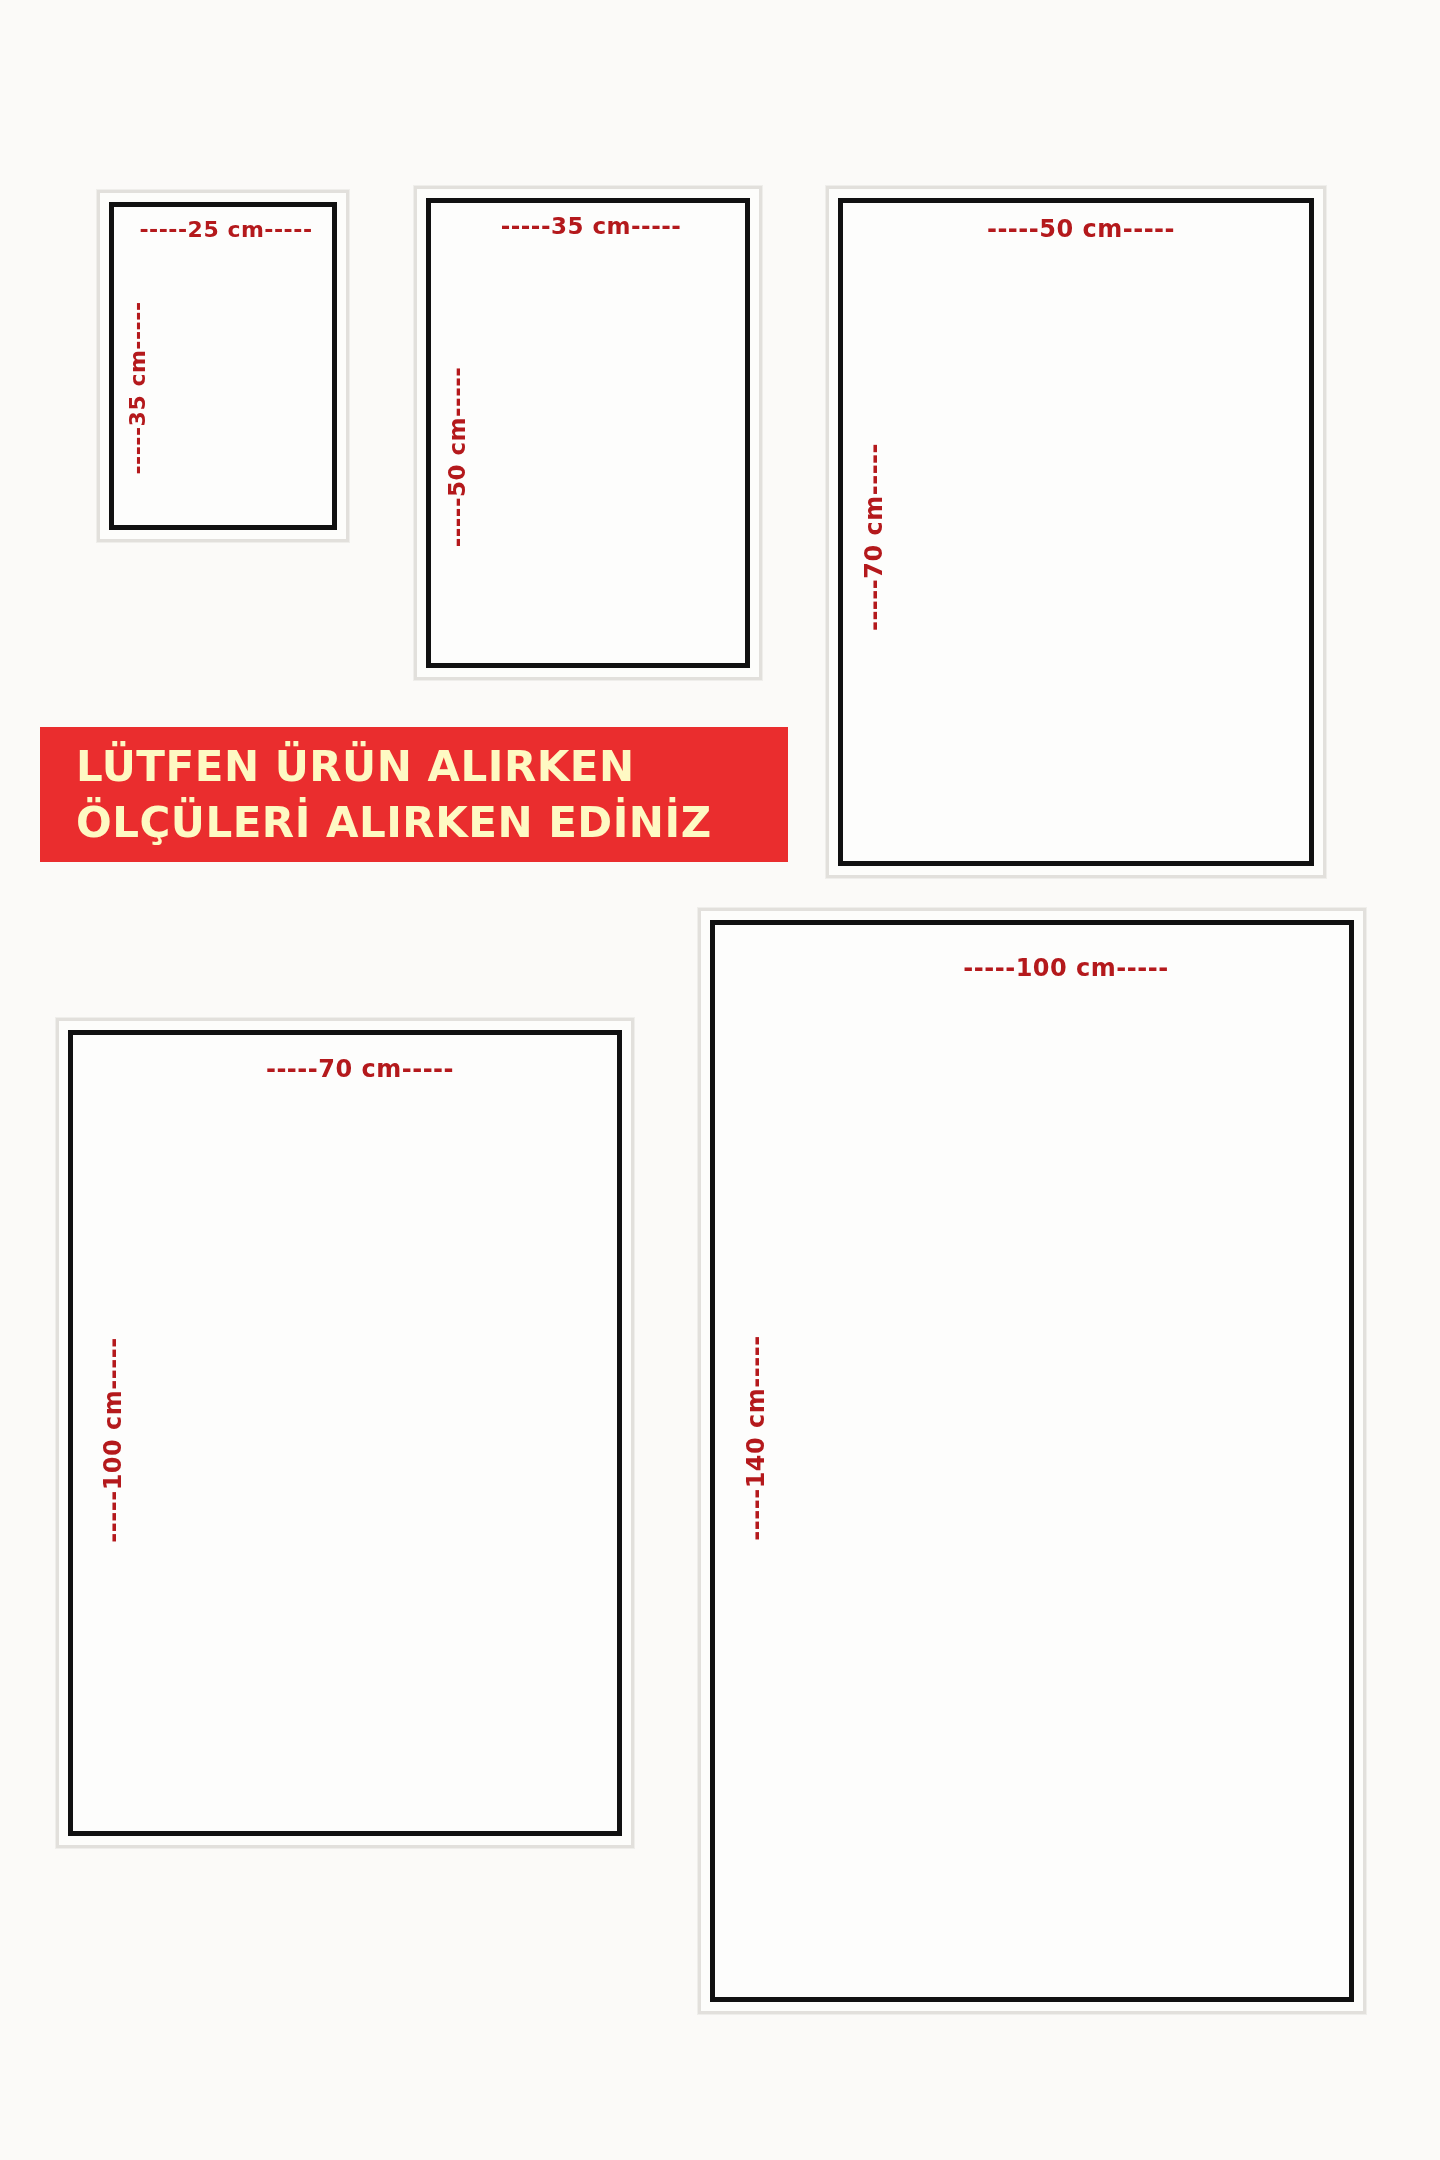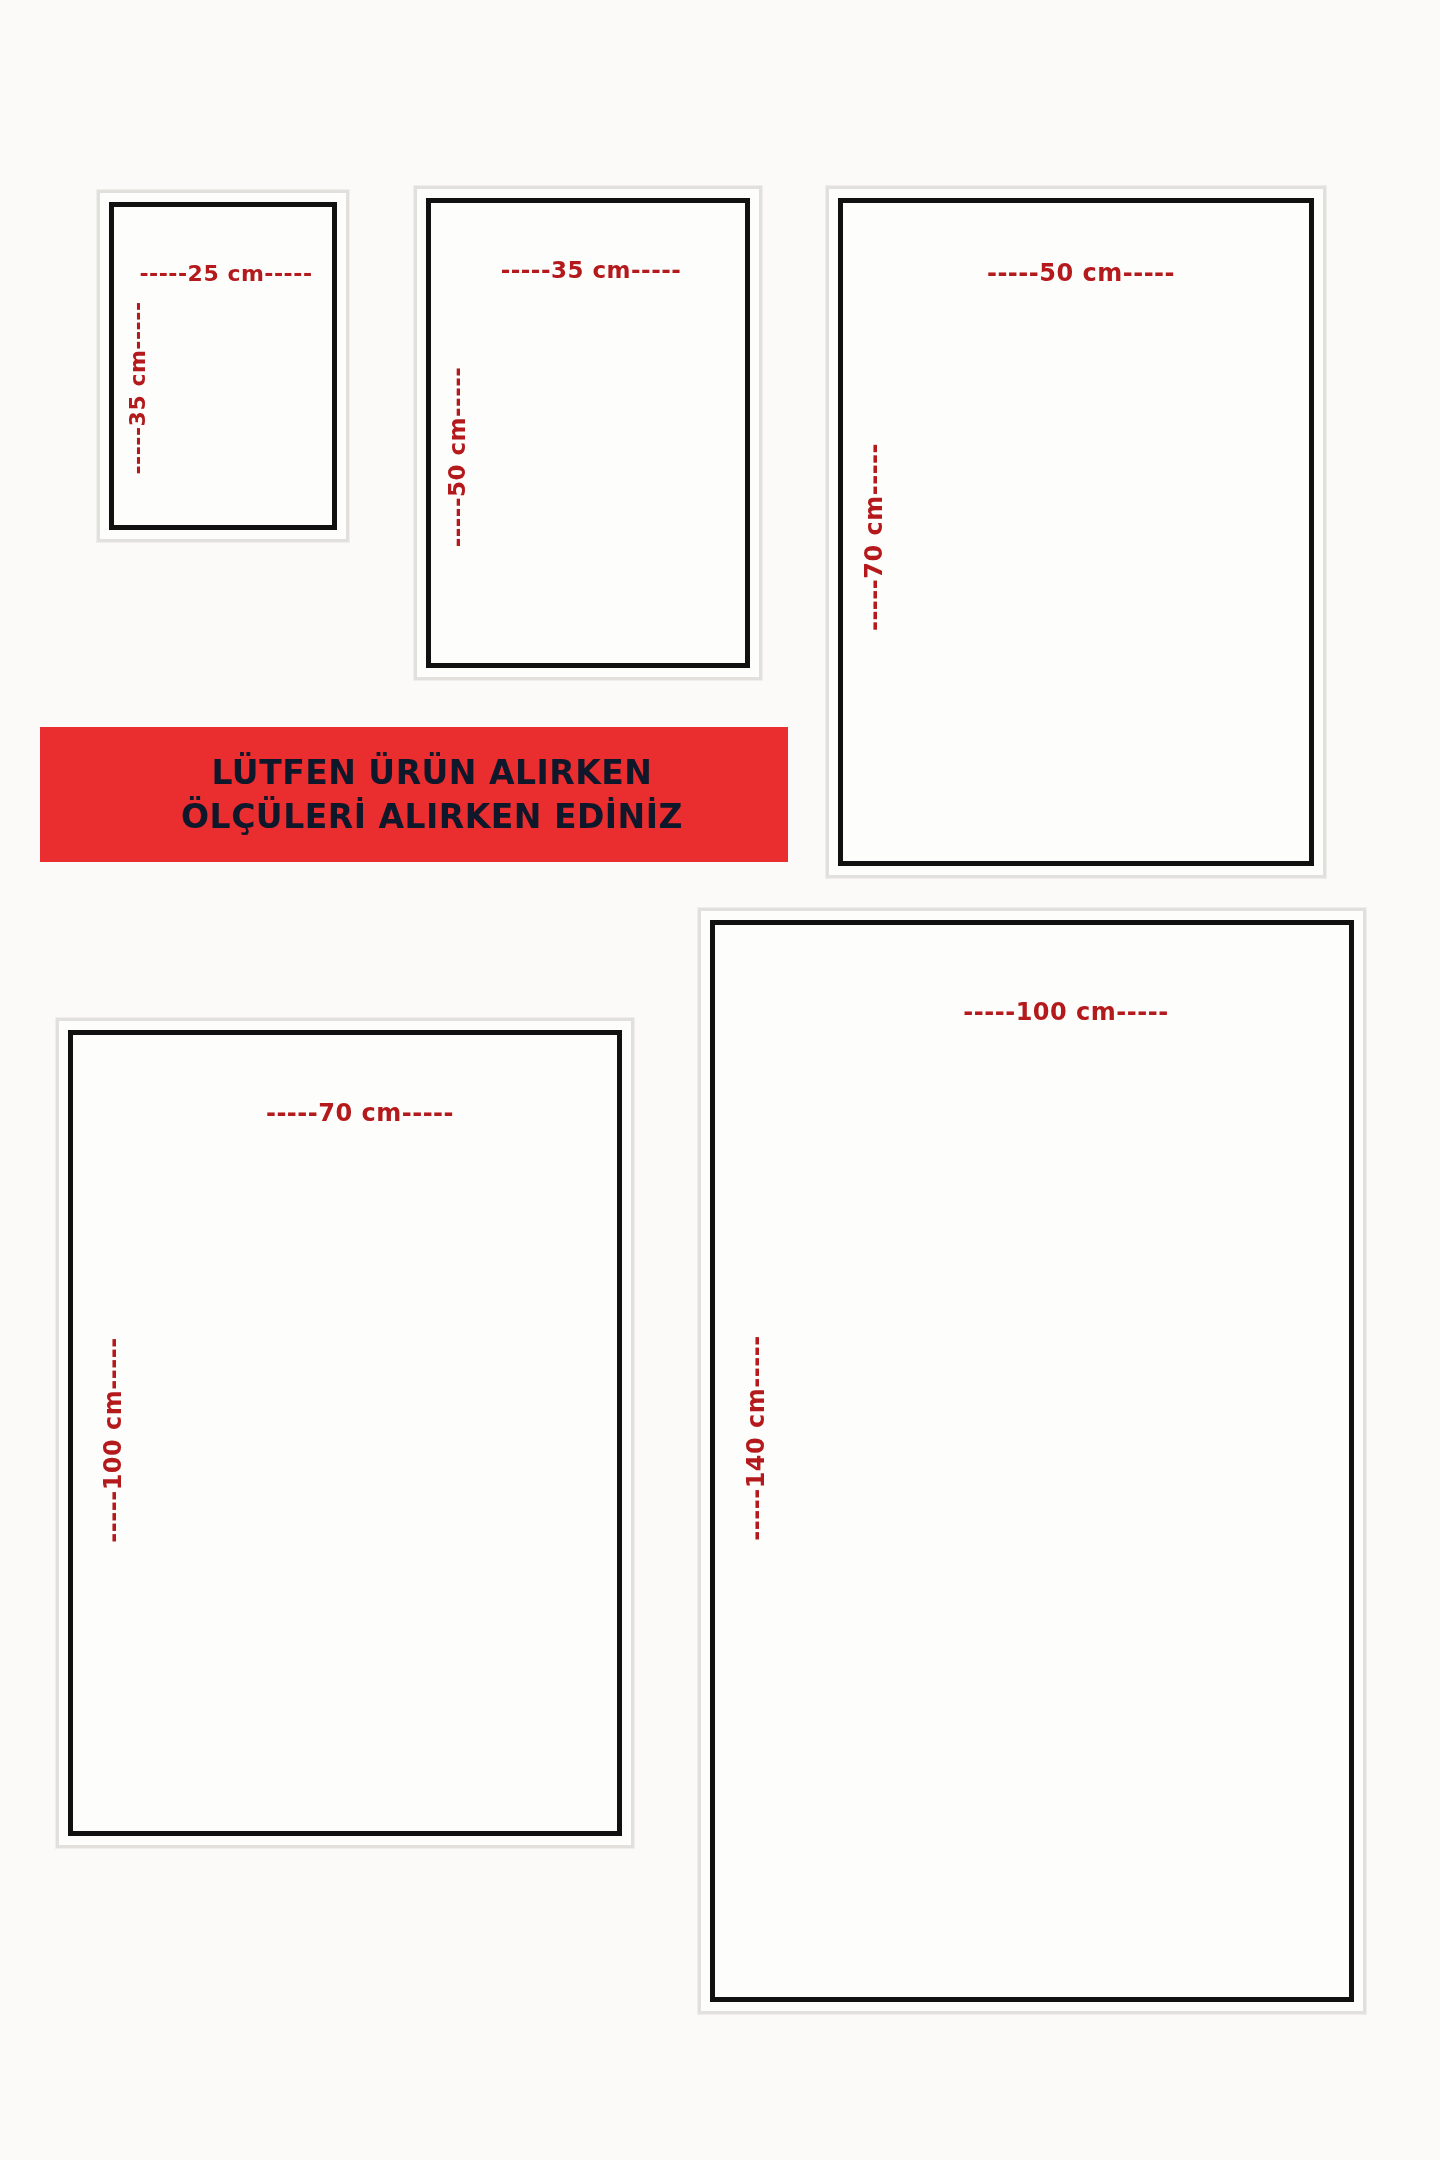--- a/index.html
+++ b/index.html
@@ -41,47 +41,45 @@
     position: absolute;
     color: #b4191c;
     font-weight: bold;
     letter-spacing: 0.5px;
     white-space: nowrap;
     font-family: "DejaVu Sans", sans-serif;
   }
   .dim.h {
     
     transform: translate(-50%, -50%);
-    margin-top: 44px;
   }
   .dim.v {
     
     transform: translate(-50%, -50%) rotate(-90deg);
     transform-origin: center center;
   }
 
   
   #warning-banner {
     position: absolute;
     background: #ea2d2e;
     display: flex;
     flex-direction: column;
     justify-content: center;
     box-sizing: border-box;
     padding: 10px 0 10px 36px;
   }
   #warning-banner .line {
-    color: #0f172a;
+    color: #fef9c3;
     font-family: "DejaVu Sans", sans-serif;
     font-weight: bold;
-    font-size: 33px;
+    font-size: 42px;
     letter-spacing: 0.5px;
     line-height: 1.32;
     white-space: nowrap;
-    text-align: center;
   }
 </style>
 </head>
 <body>
 
 <div id="stage">
 
   <div class="frame" style="left:97px; top:190px; width:252px; height:352px;">
     <div class="inner"></div>
     <div class="dim h" style="left:126px; top:36px; font-size:22px;">-----25 cm-----</div>

